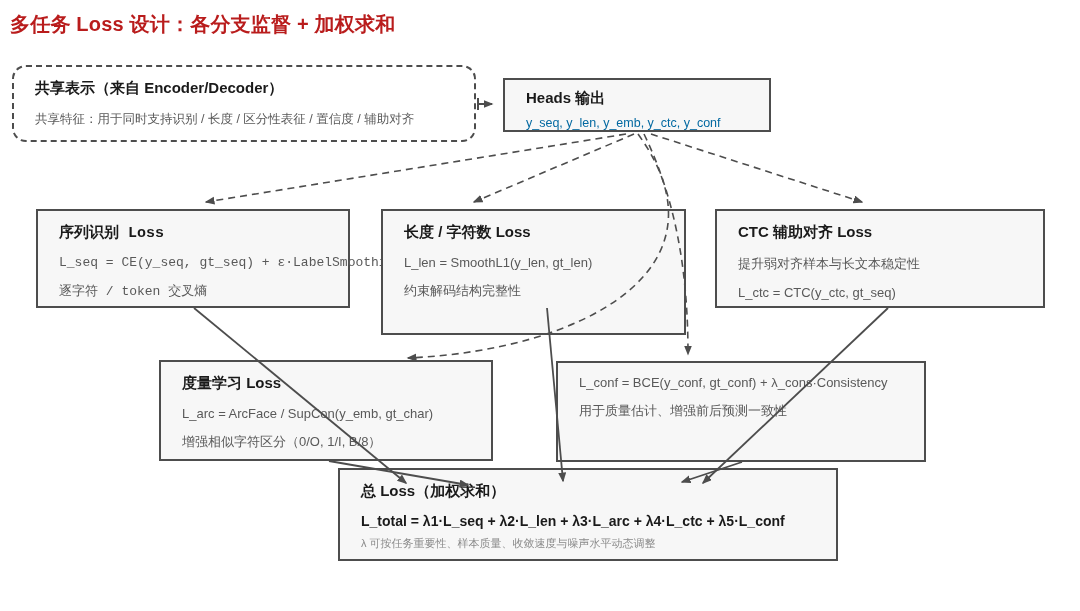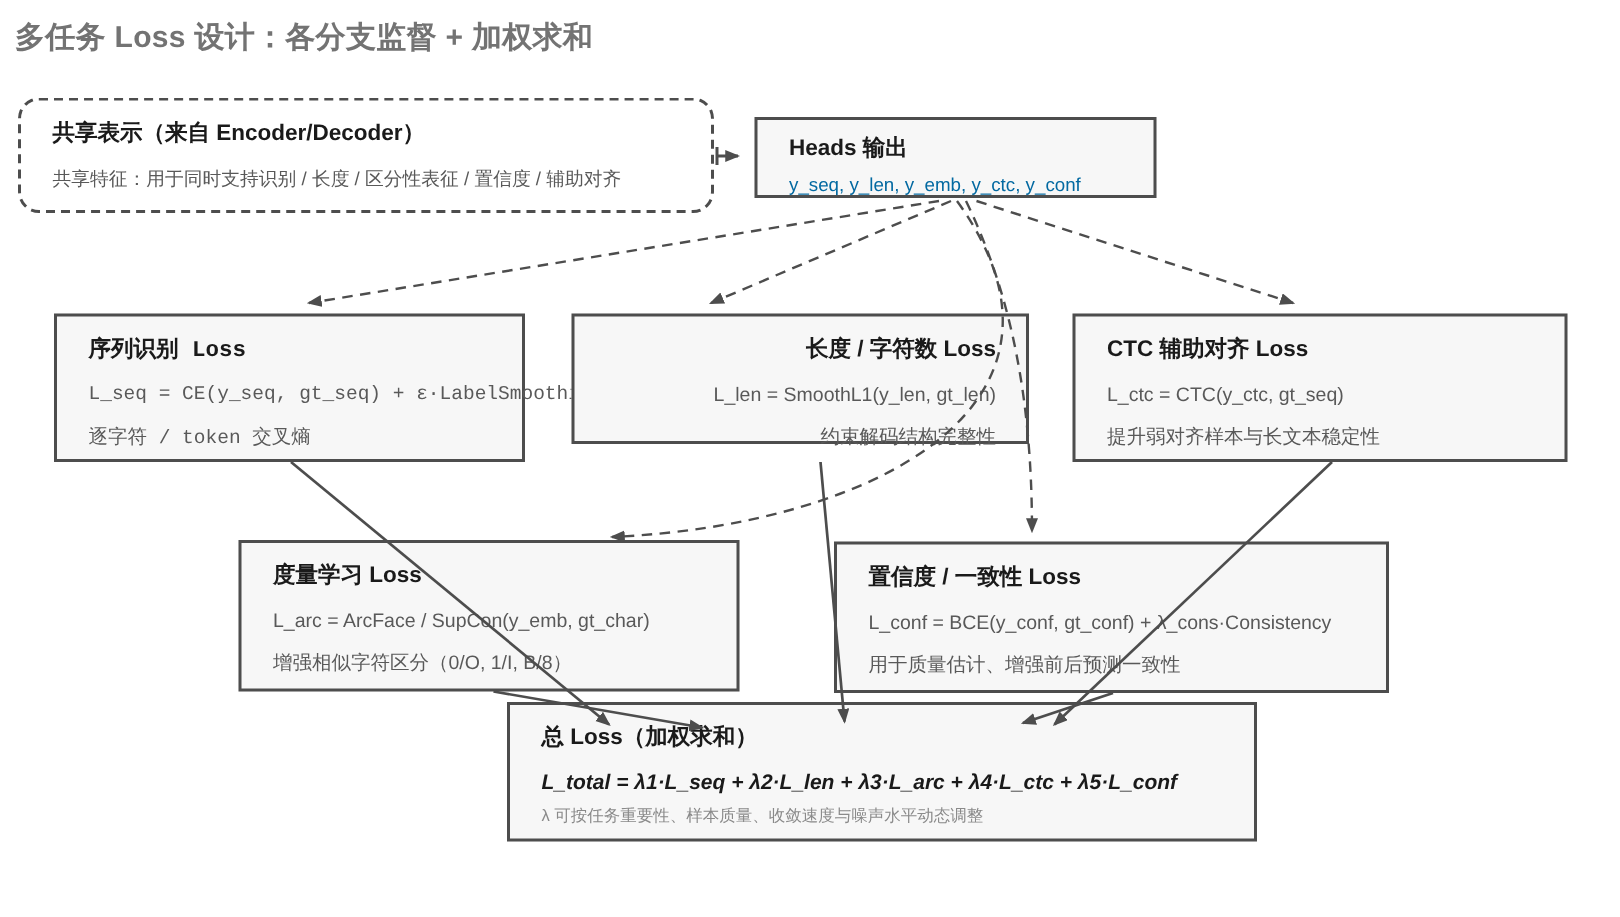--- a/index.html
+++ b/index.html
@@ -1,28 +1,28 @@
 <!DOCTYPE html>
 <html><head>
 <meta charset="utf-8">
 <style>
   html,body{margin:0;padding:0;background:#ffffff;}
   body{font-family:"Liberation Sans","DejaVu Sans",sans-serif;}
   .stage{position:relative;width:1080px;height:611px;background:#ffffff;overflow:hidden;}
-  .page-title{position:absolute;left:10px;top:11px;font-size:20px;font-weight:bold;color:#737373;letter-spacing:0.2px;}
+  .page-title{position:absolute;left:10px;top:11px;font-size:20px;font-weight:bold;color:#b91c1c;letter-spacing:0.2px;}
   .node{position:absolute;box-sizing:border-box;background:#f7f7f7;border:2px solid #4d4d4d;border-radius:0;padding:12px 20px 10px 21px;}
   .node.dashed{background:#ffffff;border-style:dashed;border-radius:14px;}
   .node-title{font-size:15px;font-weight:bold;color:#1a1a1a;margin:0 0 13px 0;white-space:nowrap;}
   .node-line{font-size:13px;color:#595959;margin:0 0 12px 0;white-space:nowrap;}
   .node-line:last-child{margin-bottom:0;}
   .heads .node-title{margin-bottom:8px;}
   .heads .node-line{font-size:12.5px;color:#0369a1;}
   .shared .node-line{font-size:12.5px;}
   .total .node-title{margin-bottom:12px;}
-  .total-formula{font-size:14px;font-weight:bold;color:#1a1a1a;margin:0 0 7px 0;white-space:nowrap;font-style:italic;}
+  .total-formula{font-size:14px;font-weight:bold;color:#1a1a1a;margin:0 0 7px 0;white-space:nowrap;}
   .total-note{font-size:11px;color:#8a8a8a;margin:0;white-space:nowrap;}
   svg.edges{position:absolute;left:0;top:0;width:1080px;height:611px;z-index:5;pointer-events:none;}
   .node{z-index:1;}
 </style>
 </head>
 <body>
 
 <div class="stage">
 
   <div class="page-title">多任务 Loss 设计：各分支监督 + 加权求和</div>
@@ -36,40 +36,39 @@
     <div class="node-title">Heads 输出</div>
     <div class="node-line">y_seq, y_len, y_emb, y_ctc, y_conf</div>
   </div>
 
   <div class="node" style="left:36px;top:209px;width:314px;height:99px;font-family:Liberation Mono, monospace;">
     <div class="node-title">序列识别 Loss</div>
     <div class="node-line">L_seq = CE(y_seq, gt_seq) + ε·LabelSmoothing</div>
     <div class="node-line">逐字符 / token 交叉熵</div>
   </div>
 
-  <div class="node" style="left:381px;top:209px;width:305px;height:87px;text-align:right;">
+  <div class="node" style="left:381px;top:209px;width:305px;height:126px;">
     <div class="node-title">长度 / 字符数 Loss</div>
     <div class="node-line">L_len = SmoothL1(y_len, gt_len)</div>
     <div class="node-line">约束解码结构完整性</div>
   </div>
 
   <div class="node" style="left:715px;top:209px;width:330px;height:99px;">
     <div class="node-title">CTC 辅助对齐 Loss</div>
+    <div class="node-line">提升弱对齐样本与长文本稳定性</div>
     <div class="node-line">L_ctc = CTC(y_ctc, gt_seq)</div>
-    <div class="node-line">提升弱对齐样本与长文本稳定性</div>
   </div>
 
   <div class="node" style="left:159px;top:360px;width:334px;height:101px;">
     <div class="node-title">度量学习 Loss</div>
     <div class="node-line">L_arc = ArcFace / SupCon(y_emb, gt_char)</div>
     <div class="node-line">增强相似字符区分（0/O, 1/I, B/8）</div>
   </div>
 
   <div class="node" style="left:556px;top:361px;width:370px;height:101px;">
-    <div class="node-title">置信度 / 一致性 Loss</div>
     <div class="node-line">L_conf = BCE(y_conf, gt_conf) + λ_cons·Consistency</div>
     <div class="node-line">用于质量估计、增强前后预测一致性</div>
   </div>
 
   <div class="node total" style="left:338px;top:468px;width:500px;height:93px;">
     <div class="node-title">总 Loss（加权求和）</div>
     <div class="total-formula">L_total = λ1·L_seq + λ2·L_len + λ3·L_arc + λ4·L_ctc + λ5·L_conf</div>
     <div class="total-note">λ 可按任务重要性、样本质量、收敛速度与噪声水平动态调整</div>
   </div>
 

